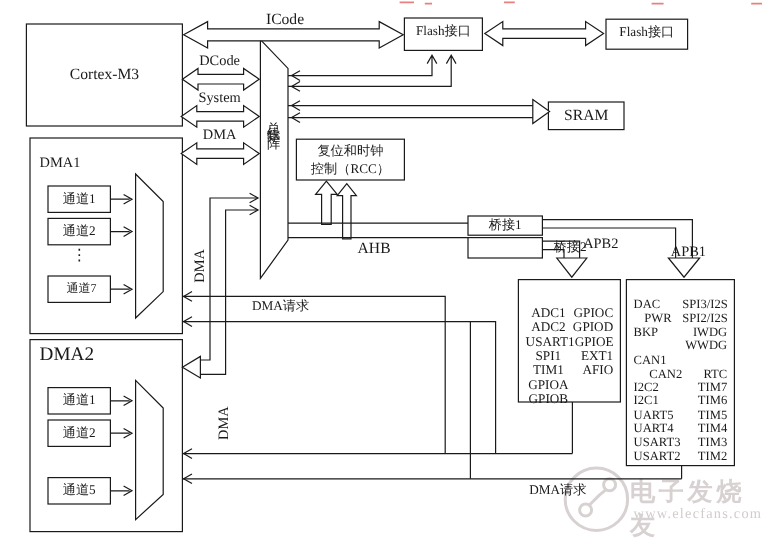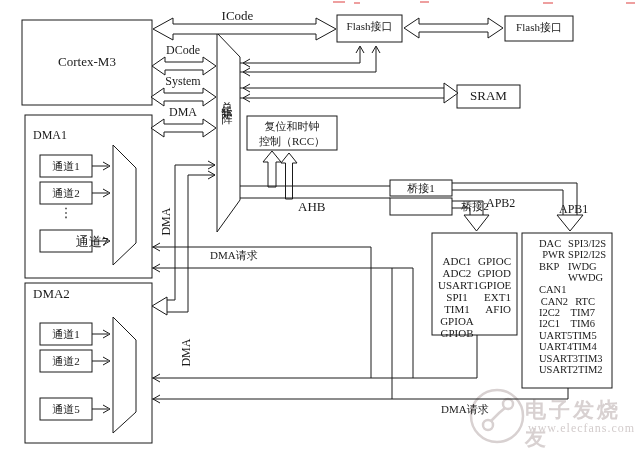--- a/index.html
+++ b/index.html
@@ -122,23 +122,23 @@
     <div>复位和时钟</div>
     <div>控制（RCC）</div>
   </div>
 
   <div class="lbl vtext" style="left:221px;top:92px;height:90px;font-size:11px;">总线矩阵</div>
 
   <div class="lbl" style="left:33px;top:129px;font-size:12px;">DMA1</div>
   <div class="lbl ctr" style="left:40px;top:160px;width:52px;font-size:11px;">通道1</div>
   <div class="lbl ctr" style="left:40px;top:187px;width:52px;font-size:11px;">通道2</div>
   <div class="lbl ctr" style="left:52px;top:206px;width:28px;font-size:13px;">⋮</div>
-  <div class="lbl ctr" style="left:52px;top:235px;width:52px;font-size:13px;padding-left:14px;">通道7</div>
-
-  <div class="lbl" style="left:33px;top:287px;font-size:13px;">DMA2</div>
+  <div class="lbl ctr" style="left:28px;top:235px;width:52px;font-size:10px;padding-left:14px;">通道7</div>
+
+  <div class="lbl" style="left:33px;top:287px;font-size:16px;">DMA2</div>
   <div class="lbl ctr" style="left:40px;top:328px;width:52px;font-size:11px;">通道1</div>
   <div class="lbl ctr" style="left:40px;top:355px;width:52px;font-size:11px;">通道2</div>
   <div class="lbl ctr" style="left:40px;top:403px;width:52px;font-size:11px;">通道5</div>
 
   <div class="lbl" style="left:298px;top:200px;font-size:13px;">AHB</div>
   <div class="lbl ctr" style="left:390px;top:182px;width:62px;font-size:11px;">桥接1</div>
   <div class="lbl ctr" style="left:400px;top:200px;width:62px;font-size:11px;padding-left:44px;">桥接2</div>
   <div class="lbl" style="left:486px;top:197px;font-size:12px;">APB2</div>
   <div class="lbl" style="left:559px;top:203px;font-size:12px;">APB1</div>
 
@@ -171,21 +171,21 @@
     <div class="prow">
         <span class="pl">GPIOA</span>
         <span class="pr"></span>
       </div>
     <div class="prow">
         <span class="pl">GPIOB</span>
         <span class="pr"></span>
       </div>
   </div>
 
-  <div class="plist" style="left:523px;top:237px;width:88px;height:139px;padding:1px 16px;font-size:10.5px;">
+  <div class="plist" style="left:523px;top:248px;width:88px;height:139px;padding:1px 5px;font-size:10.5px;">
     <div class="prow">
         <span class="pl" style="text-align:left;">DAC</span>
         <span class="pr">SPI3/I2S</span>
       </div>
     <div class="prow">
         <span class="pl" style="text-align:center;">PWR</span>
         <span class="pr">SPI2/I2S</span>
       </div>
     <div class="prow">
         <span class="pl" style="text-align:left;">BKP</span>

